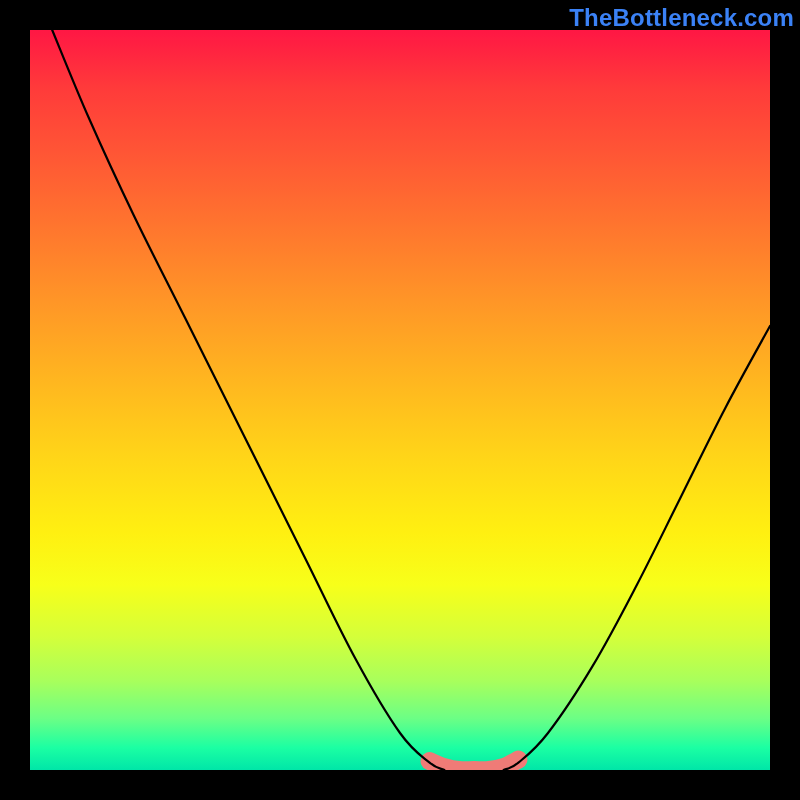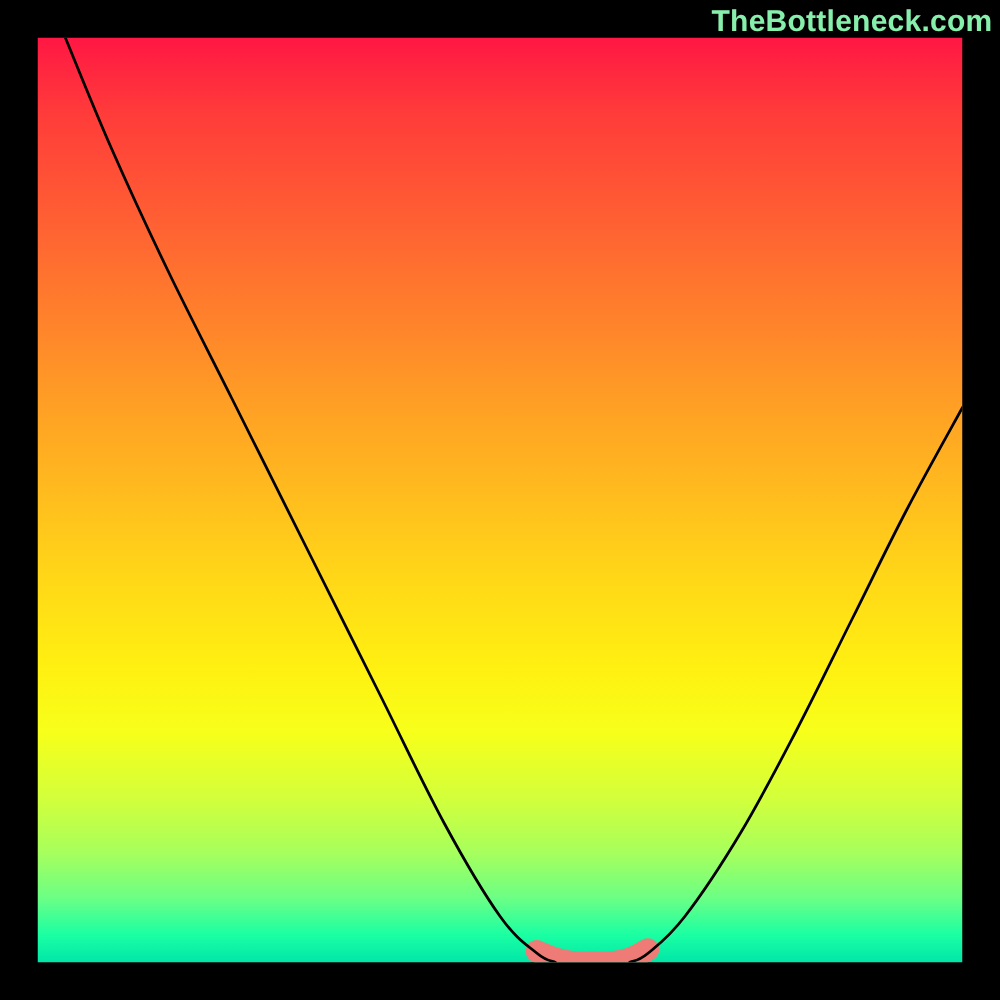--- a/index.html
+++ b/index.html
@@ -46,21 +46,21 @@
       #00e6a8 100%
     );
   }
   .watermark {
     position: absolute;
     top: 4px;
     right: 6px;
     font-family: Arial, Helvetica, sans-serif;
     font-size: 24px;
     font-weight: 600;
-    color: #86efac;
+    color: #3b82f6;
     letter-spacing: 0.2px;
     user-select: none;
   }
   svg.curves {
     position: absolute;
     inset: 0;
   }
 </style>
 </head>
 <body>

